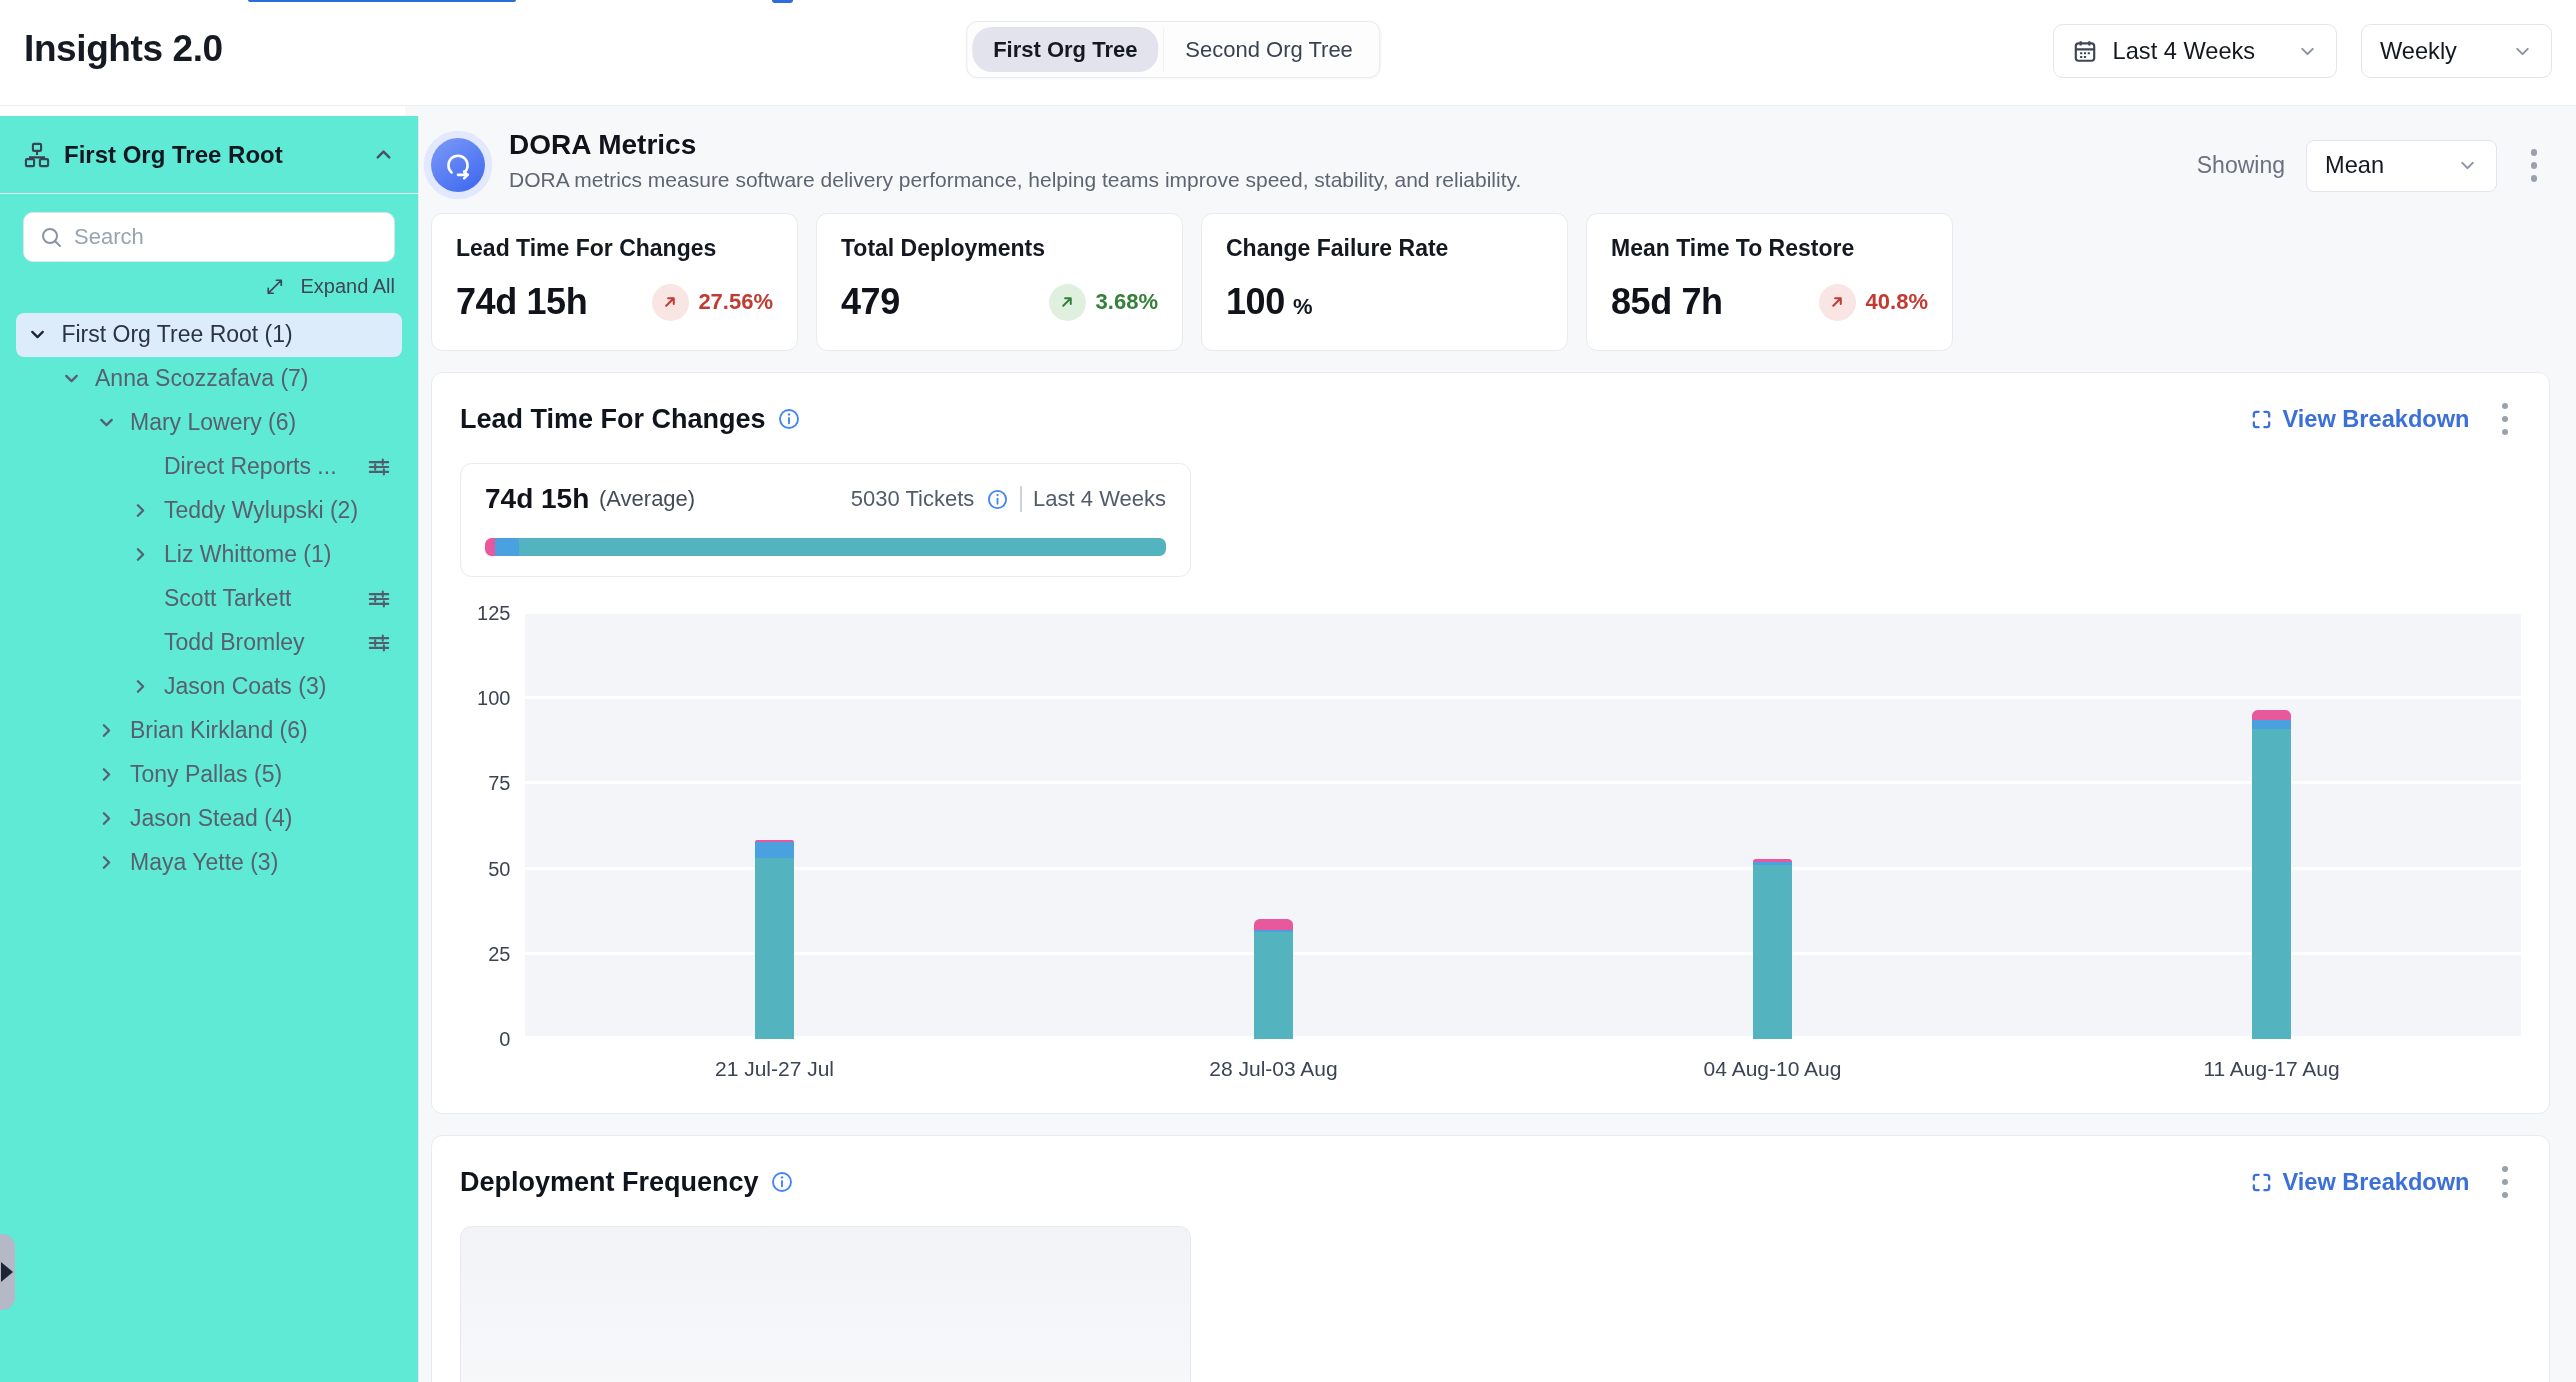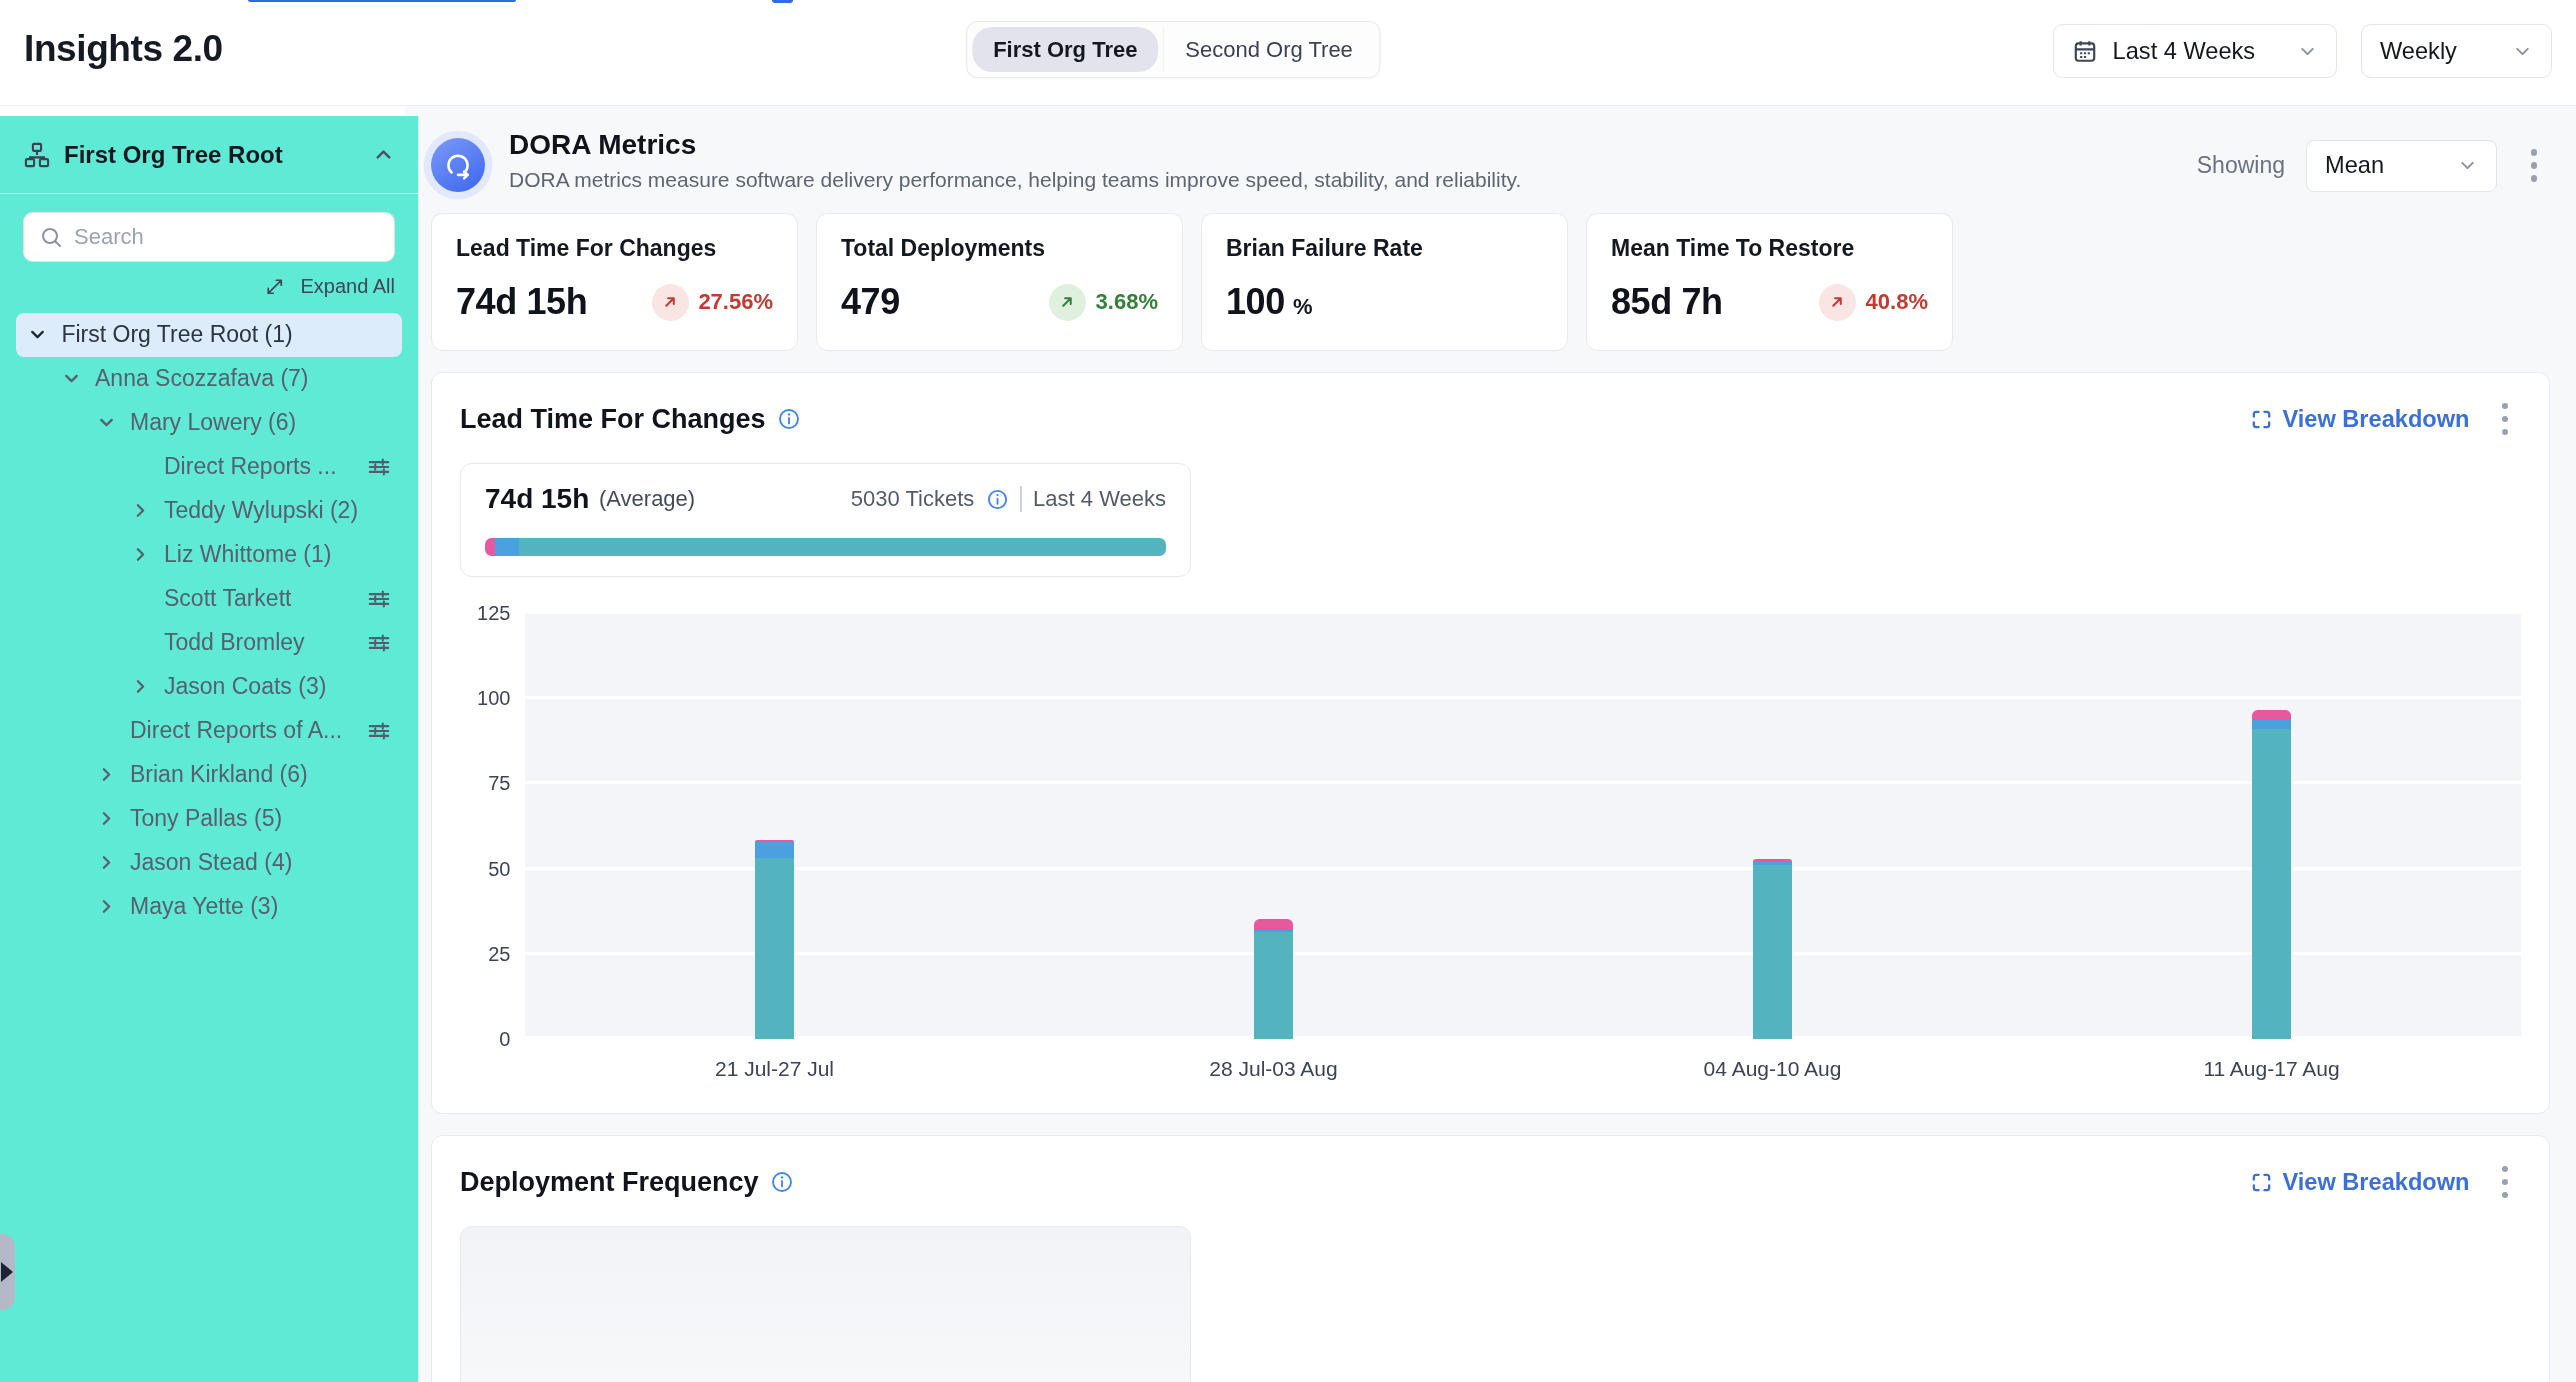--- a/index.html
+++ b/index.html
@@ -284,30 +284,20 @@
       </div>
       <div class="tree-row" style="padding-left: 114px;">
         <span class="tree-chev">
           <svg viewBox="0 0 24 24" fill="none" stroke="currentColor" stroke-width="2.6" stroke-linecap="round" stroke-linejoin="round">
             <polyline points="9 6 15 12 9 18"></polyline>
           </svg>
         </span>
         <span class="tree-label">Jason Coats (3)</span>
       </div>
       <div class="tree-row" style="padding-left: 80px;">
-        <span class="tree-chev"></span>
-        <span class="tree-label">Direct Reports of A...</span>
-        <span class="tree-filter">
-          <svg viewBox="0 0 24 24" fill="none" stroke="currentColor" stroke-width="1.9" stroke-linecap="round">
-            <path d="M3.5 7.5h17M3.5 12h17M3.5 16.5h17"></path>
-            <path d="M15.5 5v5M8.5 9.5v5M16.5 14v5"></path>
-          </svg>
-        </span>
-      </div>
-      <div class="tree-row" style="padding-left: 80px;">
         <span class="tree-chev">
           <svg viewBox="0 0 24 24" fill="none" stroke="currentColor" stroke-width="2.6" stroke-linecap="round" stroke-linejoin="round">
             <polyline points="9 6 15 12 9 18"></polyline>
           </svg>
         </span>
         <span class="tree-label">Brian Kirkland (6)</span>
       </div>
       <div class="tree-row" style="padding-left: 80px;">
         <span class="tree-chev">
           <svg viewBox="0 0 24 24" fill="none" stroke="currentColor" stroke-width="2.6" stroke-linecap="round" stroke-linejoin="round">
@@ -393,21 +383,21 @@
             <span class="delta-circ">
               <svg viewBox="0 0 24 24" fill="none" stroke="currentColor" stroke-width="2.7" stroke-linecap="round" stroke-linejoin="round">
                 <path d="M7 17L17 7M9.5 7H17v7.5"></path>
               </svg>
             </span>
             <span class="delta-val">3.68%</span>
           </span>
         </div>
       </div>
       <div class="mcard">
-        <div class="mcard-title">Brian Failure Rate</div>
+        <div class="mcard-title">Change Failure Rate</div>
         <div class="mcard-row">
           <span class="mcard-value">100</span>
           <span class="mcard-unit">%</span>
         </div>
       </div>
       <div class="mcard">
         <div class="mcard-title">Mean Time To Restore</div>
         <div class="mcard-row">
           <span class="mcard-value">85d 7h</span>
           <span class="delta bad">

